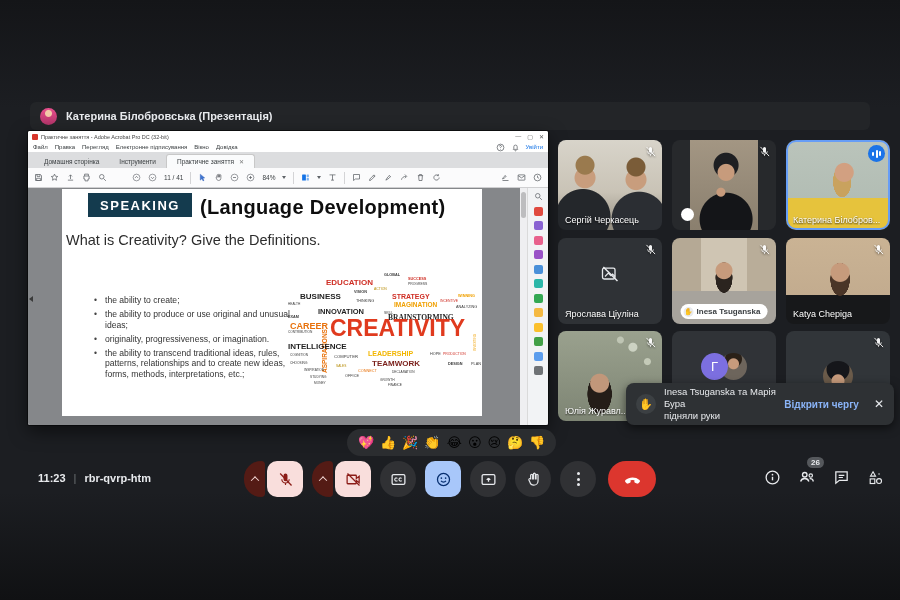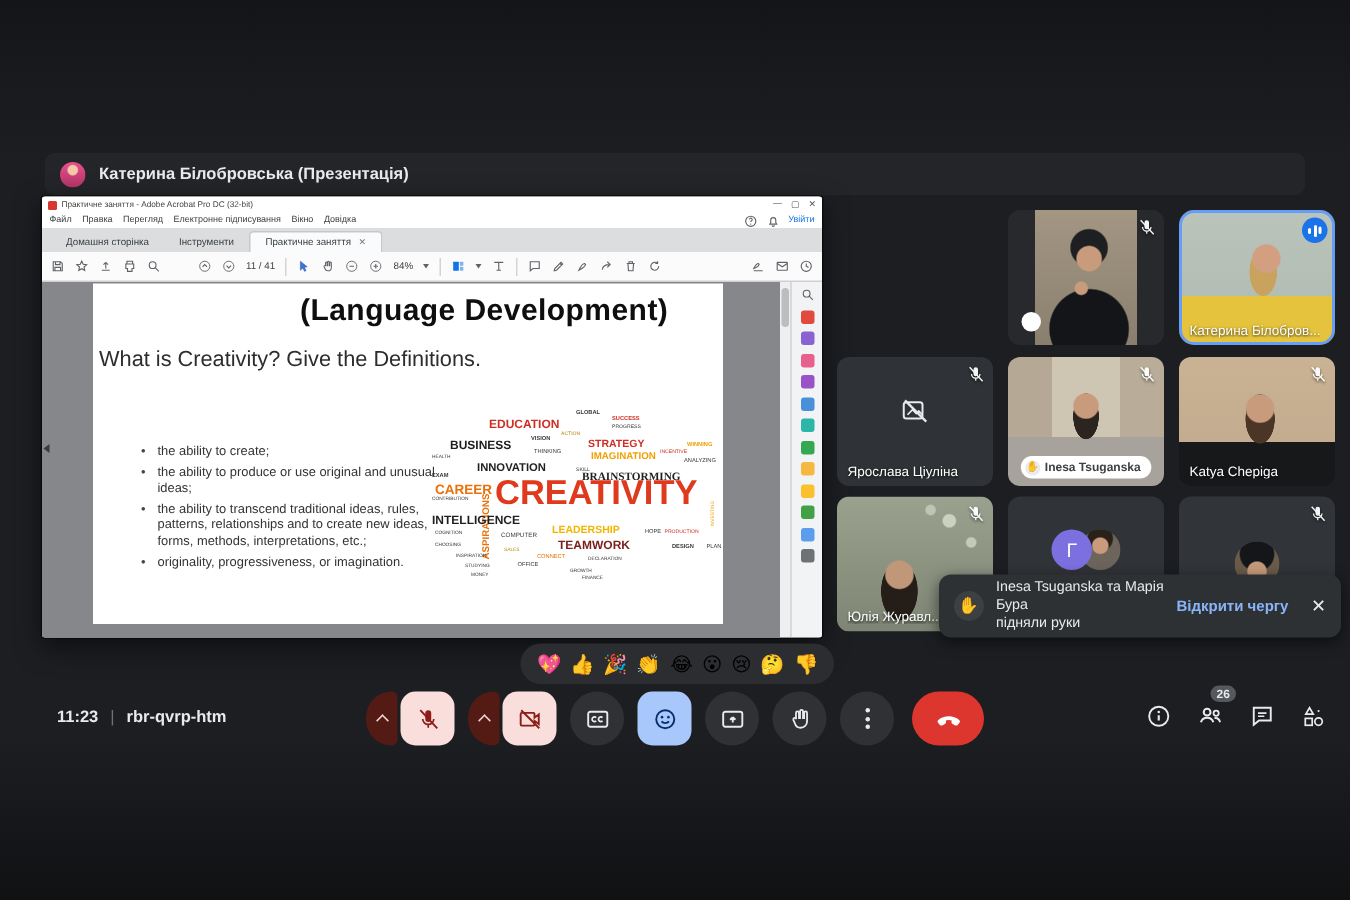--- a/index.html
+++ b/index.html
@@ -340,29 +340,30 @@
           <svg viewBox="0 0 24 24">
             <circle cx="12" cy="12" r="9" fill="none" stroke="#5f6368" stroke-width="2"></circle>
             <path d="M12 7v5l4 2" fill="none" stroke="#5f6368" stroke-width="2"></path>
           </svg>
         </span>
     </div>
 
     <div class="docarea">
       <span class="collapse-arrow"></span>
       <div class="page">
+        <div class="badge">SPEAKING</div>
         <div class="slide-title">(Language Development)</div>
         <div class="subtitles">
           <div>What is Creativity? Give the Definitions.</div>
         </div>
         <ul class="bullets">
           <li>the ability to create;</li>
           <li>the ability to produce or use original and unusual ideas;</li>
+          <li>originality, progressiveness, or imagination.</li>
           <li>the ability to transcend traditional ideas, rules, patterns, relationships and to create new ideas, forms, methods, interpretations, etc.;</li>
-          <li>originality, progressiveness, or imagination.</li>
         </ul>
         <div id="wordcloud">
             <span style="position: absolute; left: 38px; top: 10px; font-size: 8px; color: rgb(207, 46, 36); font-weight: 700; line-height: 1; white-space: nowrap;">EDUCATION</span>
             <span style="position: absolute; left: 96px; top: 5px; font-size: 3.8px; color: rgb(58, 58, 58); font-weight: 700; line-height: 1; white-space: nowrap;">GLOBAL</span>
             <span style="position: absolute; left: 120px; top: 9px; font-size: 3.8px; color: rgb(207, 46, 36); font-weight: 700; line-height: 1; white-space: nowrap;">SUCCESS</span>
             <span style="position: absolute; left: 120px; top: 14px; font-size: 3.4px; color: rgb(58, 58, 58); font-weight: 400; line-height: 1; white-space: nowrap;">PROGRESS</span>
             <span style="position: absolute; left: 0px; top: 34px; font-size: 3.2px; color: rgb(58, 58, 58); font-weight: 400; line-height: 1; white-space: nowrap;">HEALTH</span>
             <span style="position: absolute; left: 12px; top: 24px; font-size: 8px; color: rgb(31, 31, 31); font-weight: 700; line-height: 1; white-space: nowrap;">BUSINESS</span>
             <span style="position: absolute; left: 66px; top: 22px; font-size: 3.8px; color: rgb(58, 58, 58); font-weight: 700; line-height: 1; white-space: nowrap;">VISION</span>
             <span style="position: absolute; left: 86px; top: 19px; font-size: 3.4px; color: rgb(181, 137, 0); font-weight: 400; line-height: 1; white-space: nowrap;">ACTION</span>
@@ -423,20 +424,30 @@
             <span class="rail-icon" style="background: rgb(245, 185, 66);"></span>
             <span class="rail-icon" style="background: rgb(251, 192, 45);"></span>
             <span class="rail-icon" style="background: rgb(67, 160, 71);"></span>
             <span class="rail-icon" style="background: rgb(92, 157, 237);"></span>
             <span class="rail-icon" style="background: rgb(111, 114, 117);"></span>
           </span>
       </div>
     </div>
   </div>
 
+  <div class="tile r1 c1 t1">
+    <span class="mic-badge">
+        <svg viewBox="0 0 24 24">
+          <path fill="#fff" d="M12 14.5a2.8 2.8 0 0 0 2.8-2.8V6.3a2.8 2.8 0 1 0-5.6 0v5.4A2.8 2.8 0 0 0 12 14.5z"></path>
+          <path fill="none" stroke="#fff" stroke-width="1.6" d="M6.8 11.7a5.2 5.2 0 0 0 10.4 0M12 16.9v3"></path>
+          <path stroke="#fff" stroke-width="1.8" d="M4.5 3.5l16 17"></path>
+        </svg>
+      </span>
+    <span class="tile-label">Сергій Черкасець</span>
+  </div>
   <div class="tile r1 c2 t2">
     <span class="mic-badge">
         <svg viewBox="0 0 24 24">
           <path fill="#fff" d="M12 14.5a2.8 2.8 0 0 0 2.8-2.8V6.3a2.8 2.8 0 1 0-5.6 0v5.4A2.8 2.8 0 0 0 12 14.5z"></path>
           <path fill="none" stroke="#fff" stroke-width="1.6" d="M6.8 11.7a5.2 5.2 0 0 0 10.4 0M12 16.9v3"></path>
           <path stroke="#fff" stroke-width="1.8" d="M4.5 3.5l16 17"></path>
         </svg>
       </span>
     <span class="reaction-dot"></span>
   </div>

